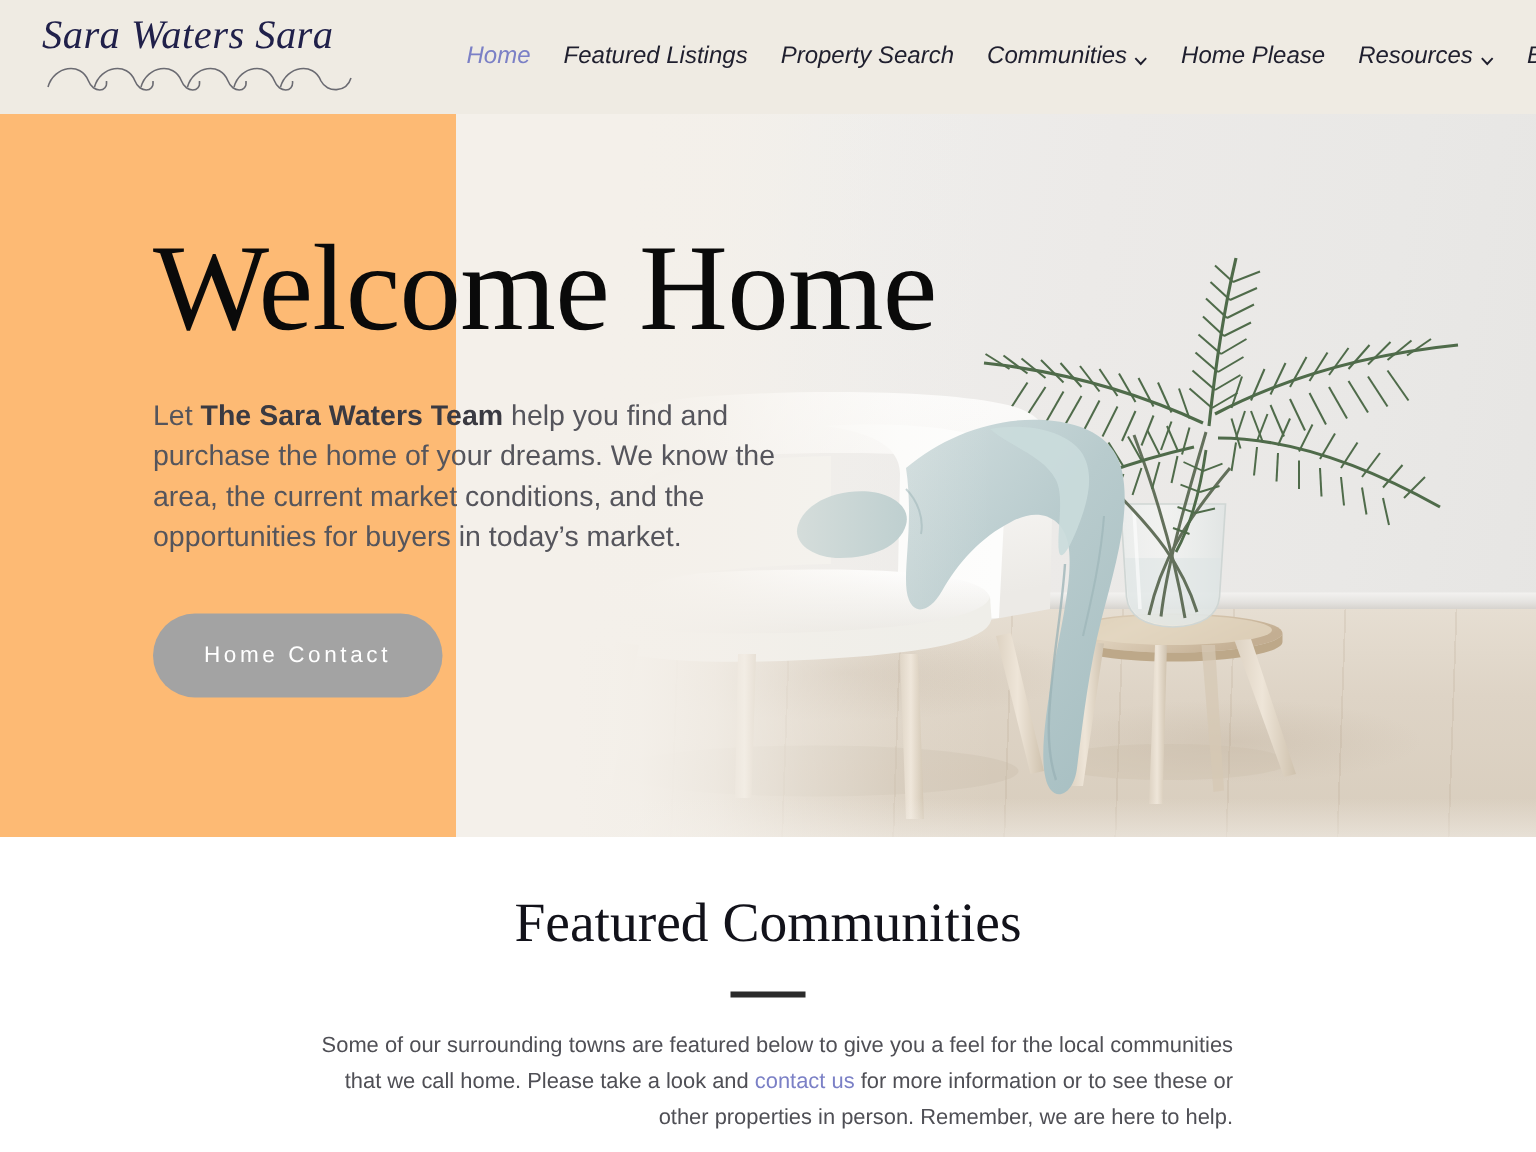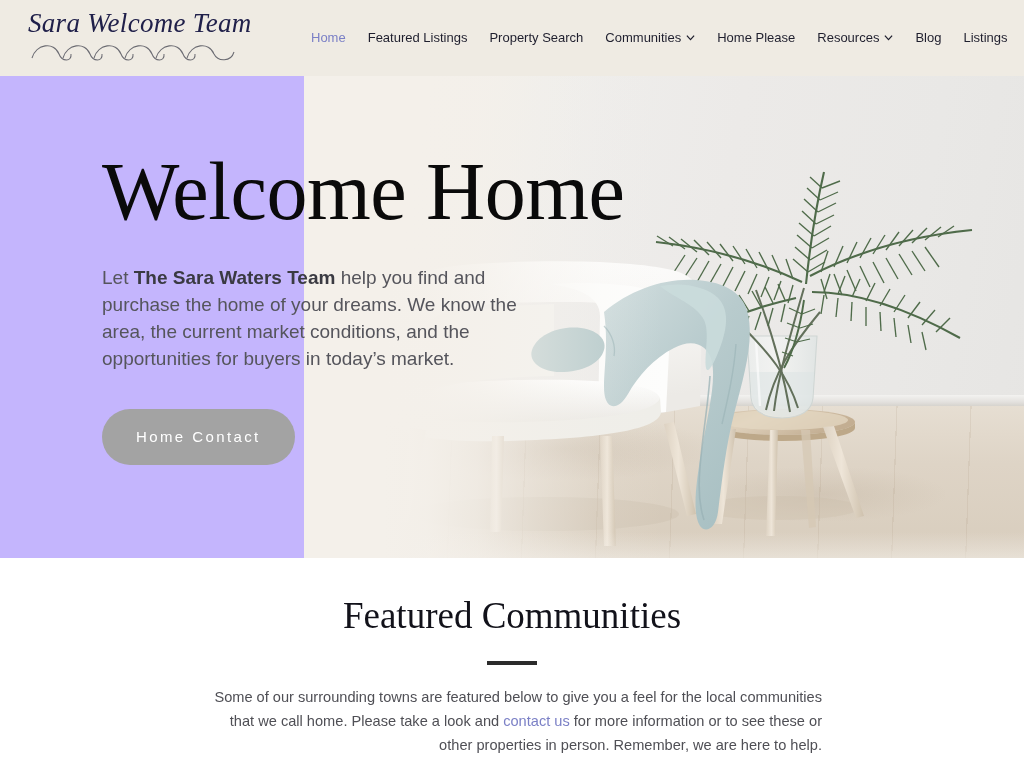--- a/index.html
+++ b/index.html
@@ -50,44 +50,45 @@
     position: absolute;
     left: 300px;
     top: 0;
     height: 76px;
     display: flex;
     align-items: center;
     gap: 0px;
   }
   .nav-item {
     display: flex;
-    align-items: center;
+    align-items: flex-end;
     gap: 5px;
-    font-size: 13px;
+    font-size: 16px;
     color: #1f1f2e;
     white-space: nowrap;
     padding: 0 11px;
     cursor: pointer;
     line-height: 16px;
+    font-style: italic;
   }
   .nav-item.active { color: #7b80c6; }
   .chev {
     display: inline-block;
     width: 9px;
     height: 9px;
     position: relative;
     top: -1px;
   }
 
   
   .hero {
     position: relative;
     width: 1024px;
     height: 482px;
-    background: #c4b5fd;
+    background: #fdba74;
     overflow: hidden;
   }
 
   
   .scene {
     position: absolute;
     right: 0;
     top: 0;
     width: 720px;
     height: 482px;
@@ -212,21 +213,21 @@
     font-family: "Liberation Sans", sans-serif;
     cursor: pointer;
   }
 </style>
 </head>
 <body>
 
 <div class="header">
 
   <div class="logo">
-    <div class="logo-text">Sara Welcome Team</div>
+    <div class="logo-text">Sara Waters Sara</div>
     <svg class="logo-waves" width="211" height="26" viewBox="0 0 211 26">
       <g fill="none" stroke="#6b6b72" stroke-width="1.05">
         <path d="M4 20 C8 6, 26 3, 31 16 C34 24, 44 24, 43 16"></path>
         <path d="M35 20 C39 6, 57 3, 62 16 C65 24, 75 24, 74 16"></path>
         <path d="M66 20 C70 6, 88 3, 93 16 C96 24, 106 24, 105 16"></path>
         <path d="M97 20 C101 6, 119 3, 124 16 C127 24, 137 24, 136 16"></path>
         <path d="M128 20 C132 6, 150 3, 155 16 C158 24, 168 24, 167 16"></path>
         <path d="M159 20 C163 6, 181 3, 186 16 C190 24, 203 24, 206 14"></path>
       </g>
     </svg>

